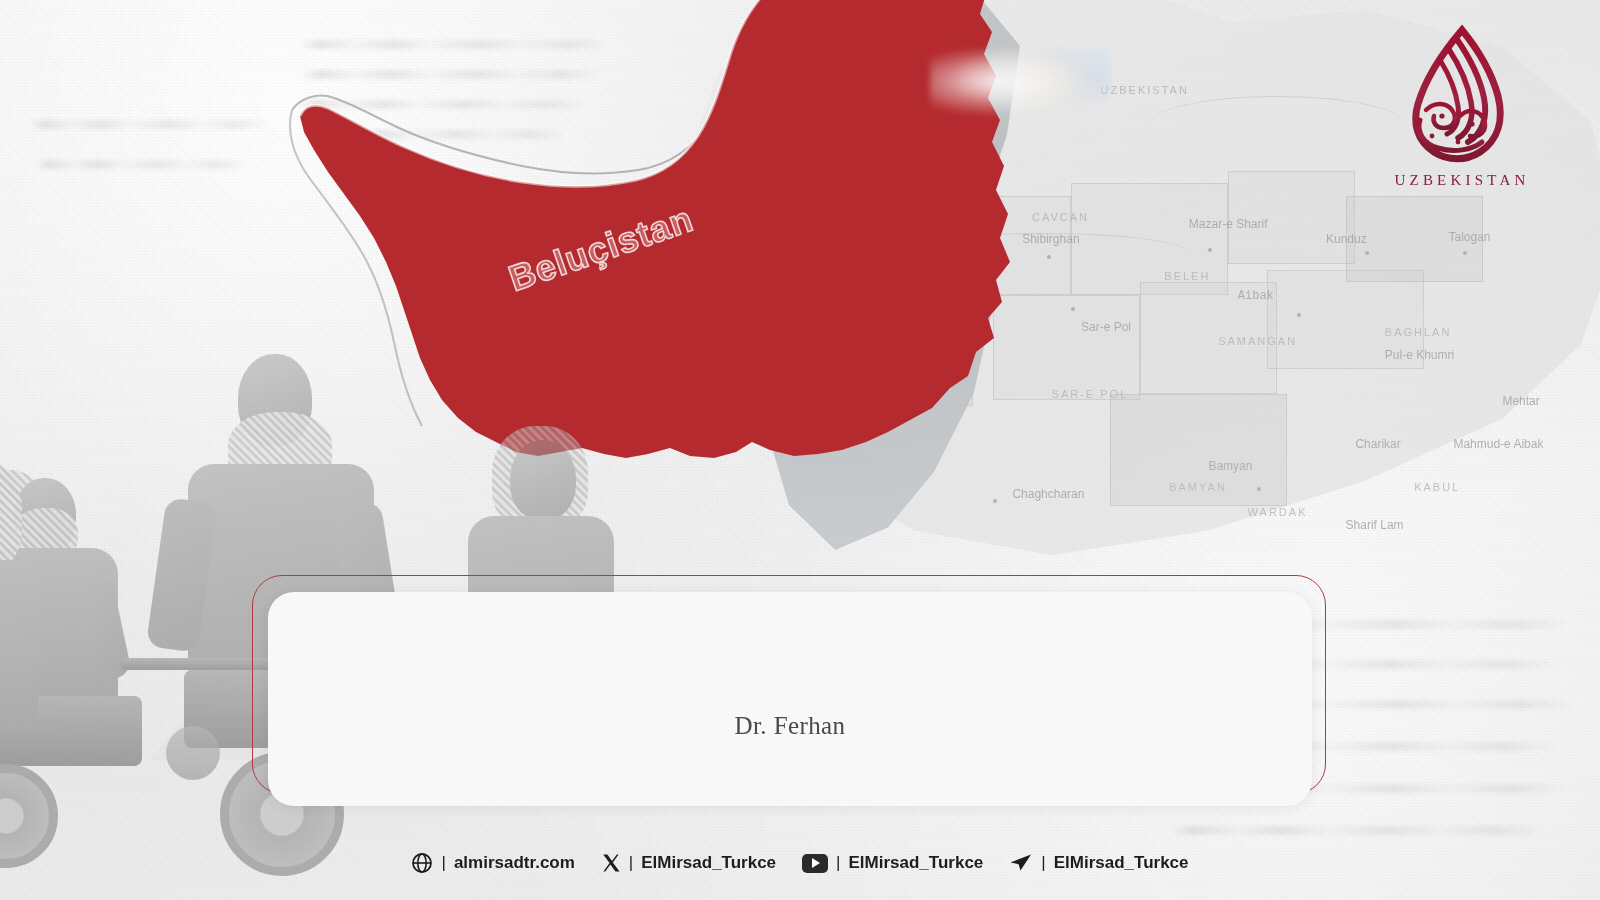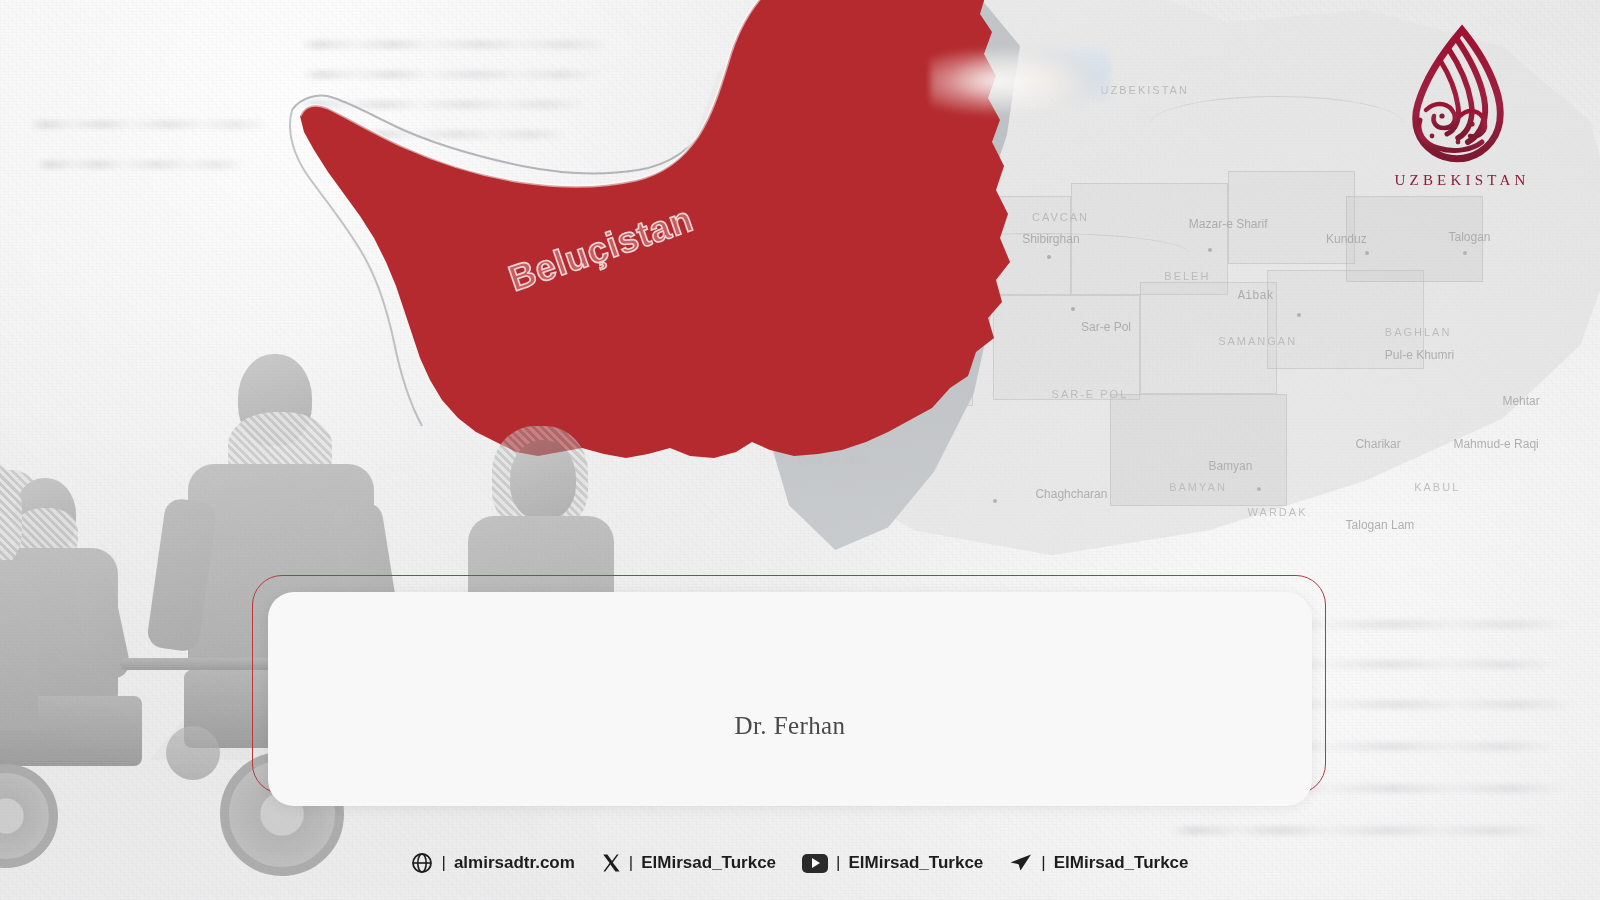--- a/index.html
+++ b/index.html
@@ -354,30 +354,30 @@
       <span class="af-label cap" style="left:59%;top:60.5%;">SAMANGAN</span>
       <span class="af-label cap" style="left:76%;top:59%;">BAGHLAN</span>
       <span class="af-label city" style="left:76%;top:62.5%;">Pul-e Khumri</span>
       <span class="af-label cap" style="left:28%;top:56.5%;">FARYAB</span>
       <span class="af-label city" style="left:29%;top:63%;">Maimanah</span>
       <div class="af-dot" style="left:31%;top:61%;"></div>
       <span class="af-label city" style="left:45%;top:58%;">Sar-e Pol</span>
       <div class="af-dot" style="left:44%;top:56%;"></div>
       <span class="af-label cap" style="left:42%;top:69%;">SAR-E POL</span>
       <span class="af-label city" style="left:73%;top:77%;">Charikar</span>
-      <span class="af-label city" style="left:83%;top:77%;">Mahmud-e Raqi</span>
+      <span class="af-label city" style="left:83%;top:77%;">Mahmud-e Aibak</span>
       <span class="af-label city" style="left:58%;top:80.5%;">Bamyan</span>
       <div class="af-dot" style="left:63%;top:85%;"></div>
       <span class="af-label cap" style="left:54%;top:84%;">BAMYAN</span>
       <span class="af-label city" style="left:16%;top:79.5%;">Qal'e-ye Now</span>
-      <span class="af-label city" style="left:38%;top:85%;margin-left:23px;">Chaghcharan</span>
+      <span class="af-label city" style="left:38%;top:85%;">Chaghcharan</span>
       <div class="af-dot" style="left:36%;top:87%;"></div>
       <span class="af-label cap" style="left:16%;top:71%;">GHOR</span>
       <span class="af-label cap" style="left:79%;top:84%;">KABUL</span>
-      <span class="af-label city" style="left:72%;top:90%;">Talogan Lam</span>
+      <span class="af-label city" style="left:72%;top:90%;">Sharif Lam</span>
       <span class="af-label cap" style="left:62%;top:88%;">WARDAK</span>
       <span class="af-label city" style="left:88%;top:70%;">Mehtar</span>
     </div>
 
     <div class="map-sea"></div>
 
     <div class="map-pk-outline">
       <svg viewBox="0 0 760 560" preserveAspectRatio="none" aria-hidden="true">
         <path d="M22,130 C30,118 48,112 64,118 C88,126 110,140 138,152
                  C176,168 214,178 252,186 C292,194 330,196 368,190

